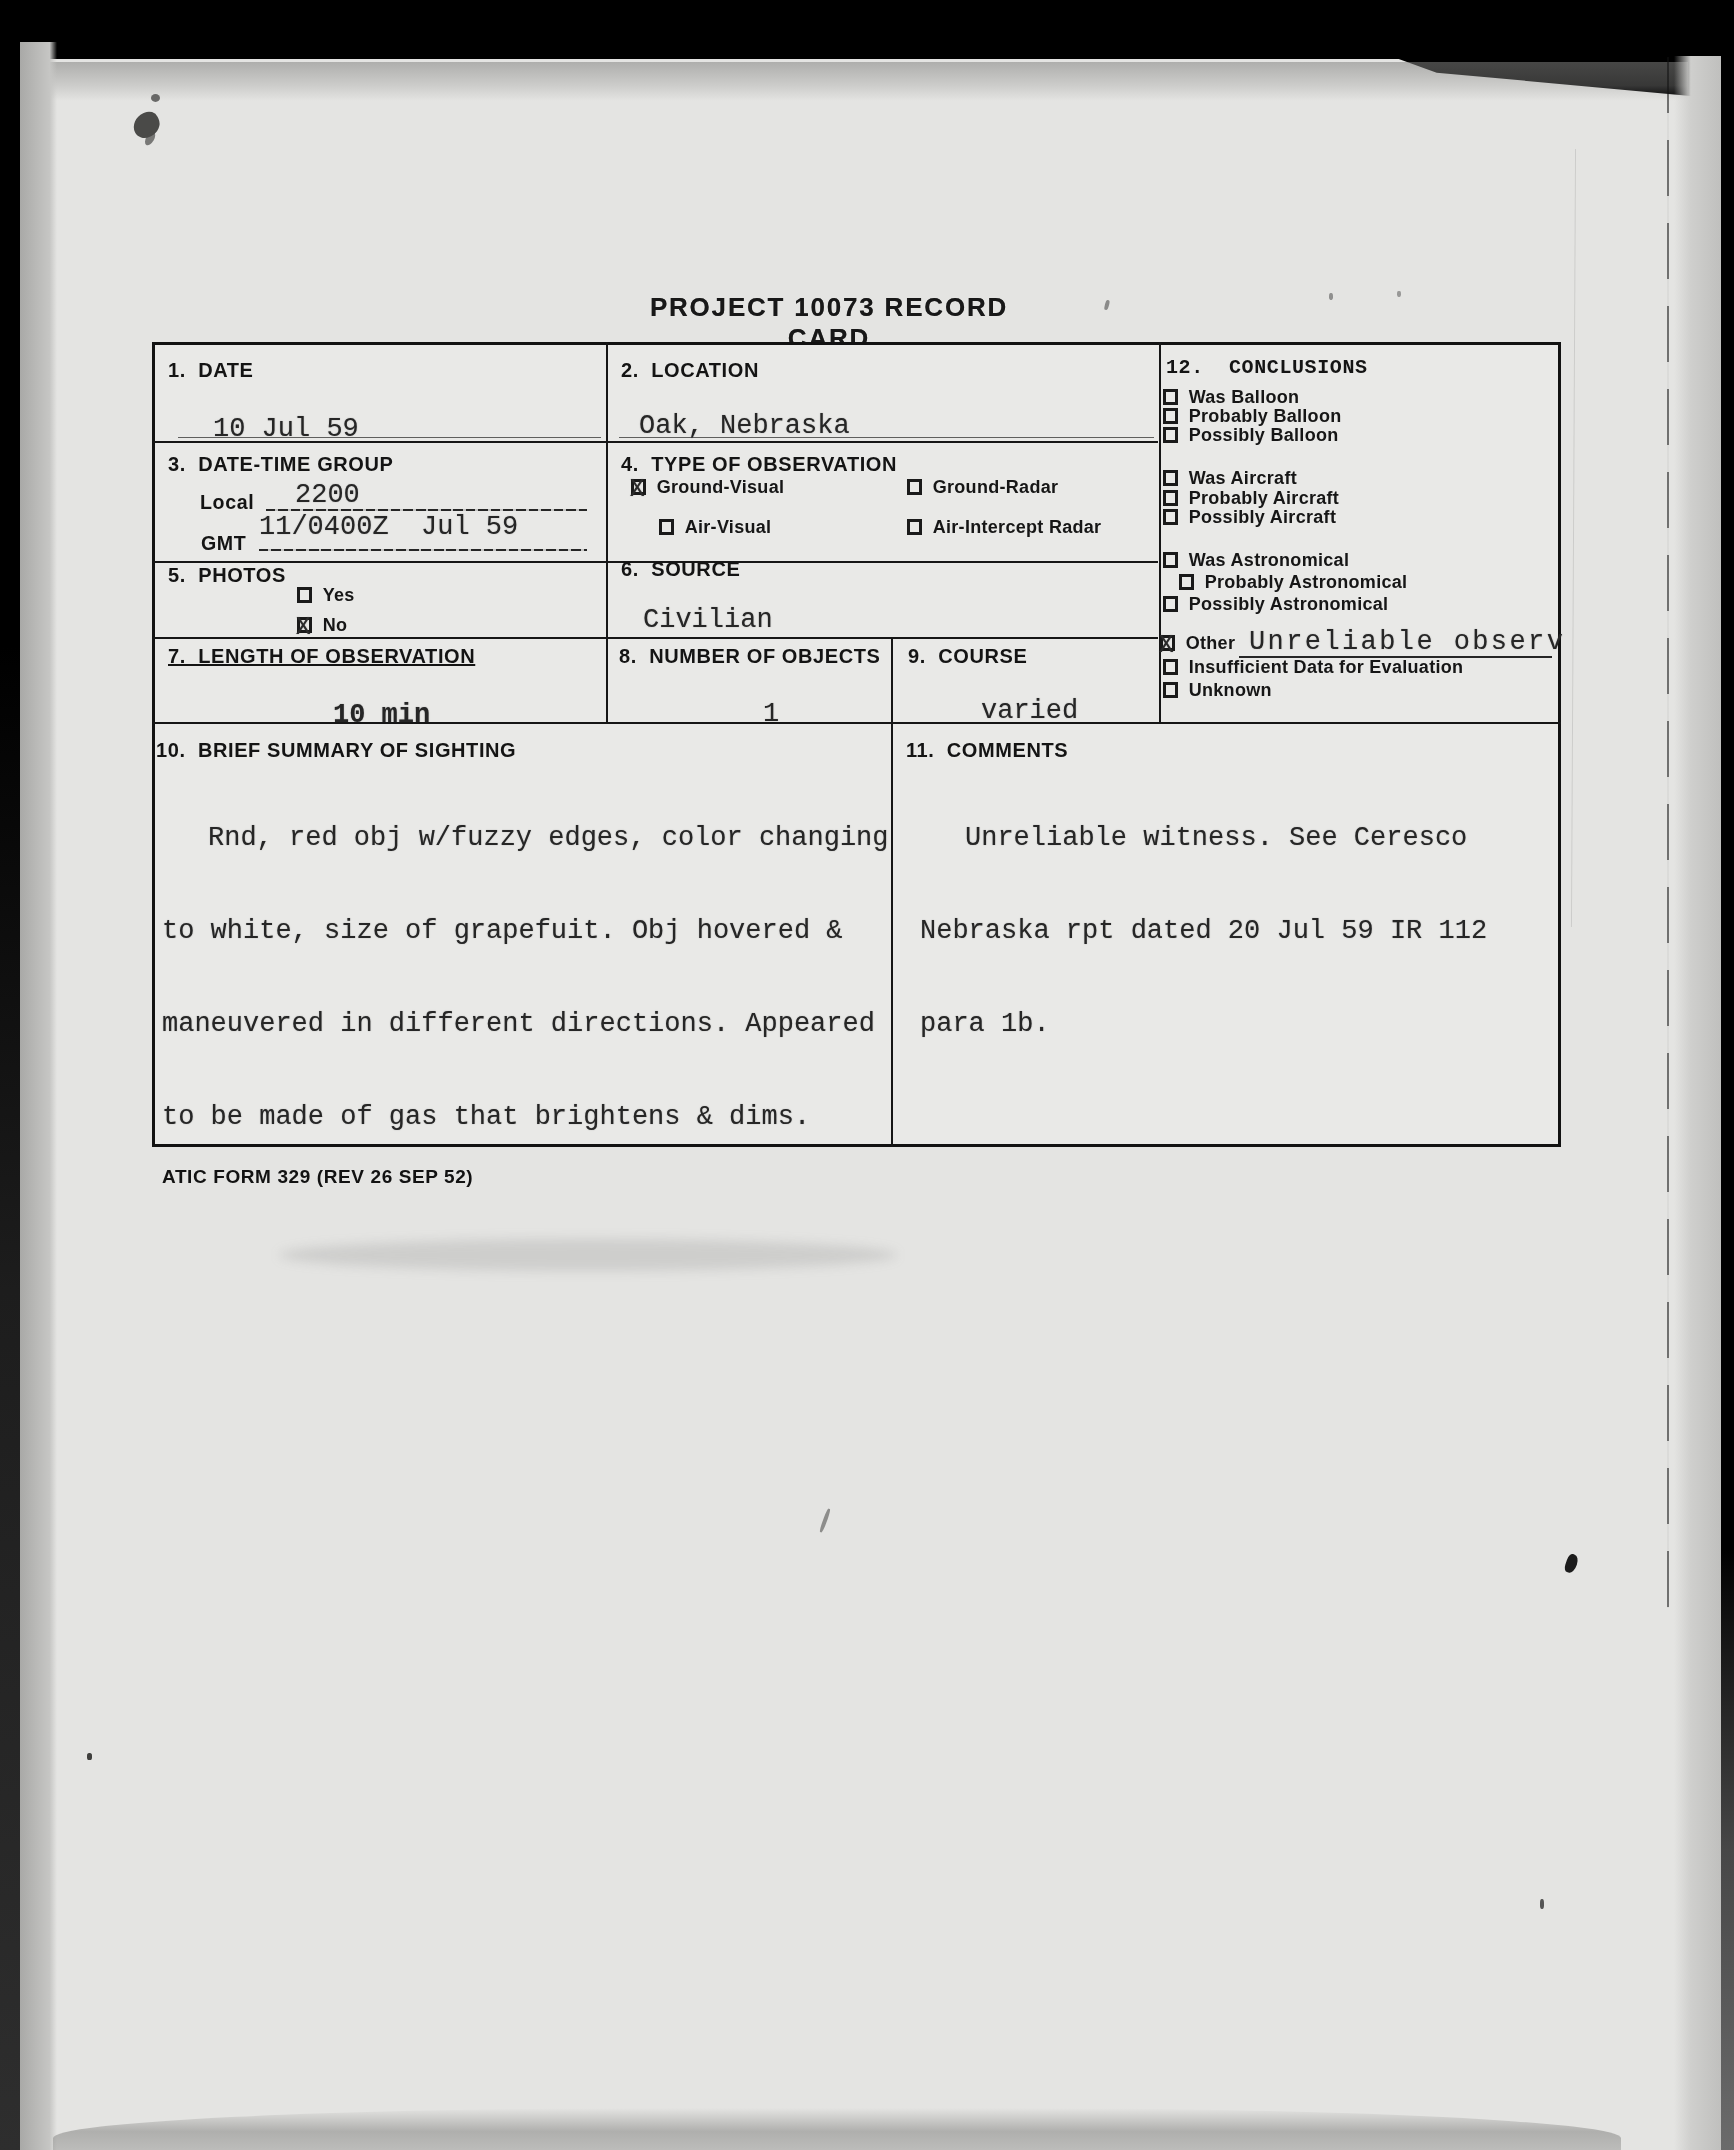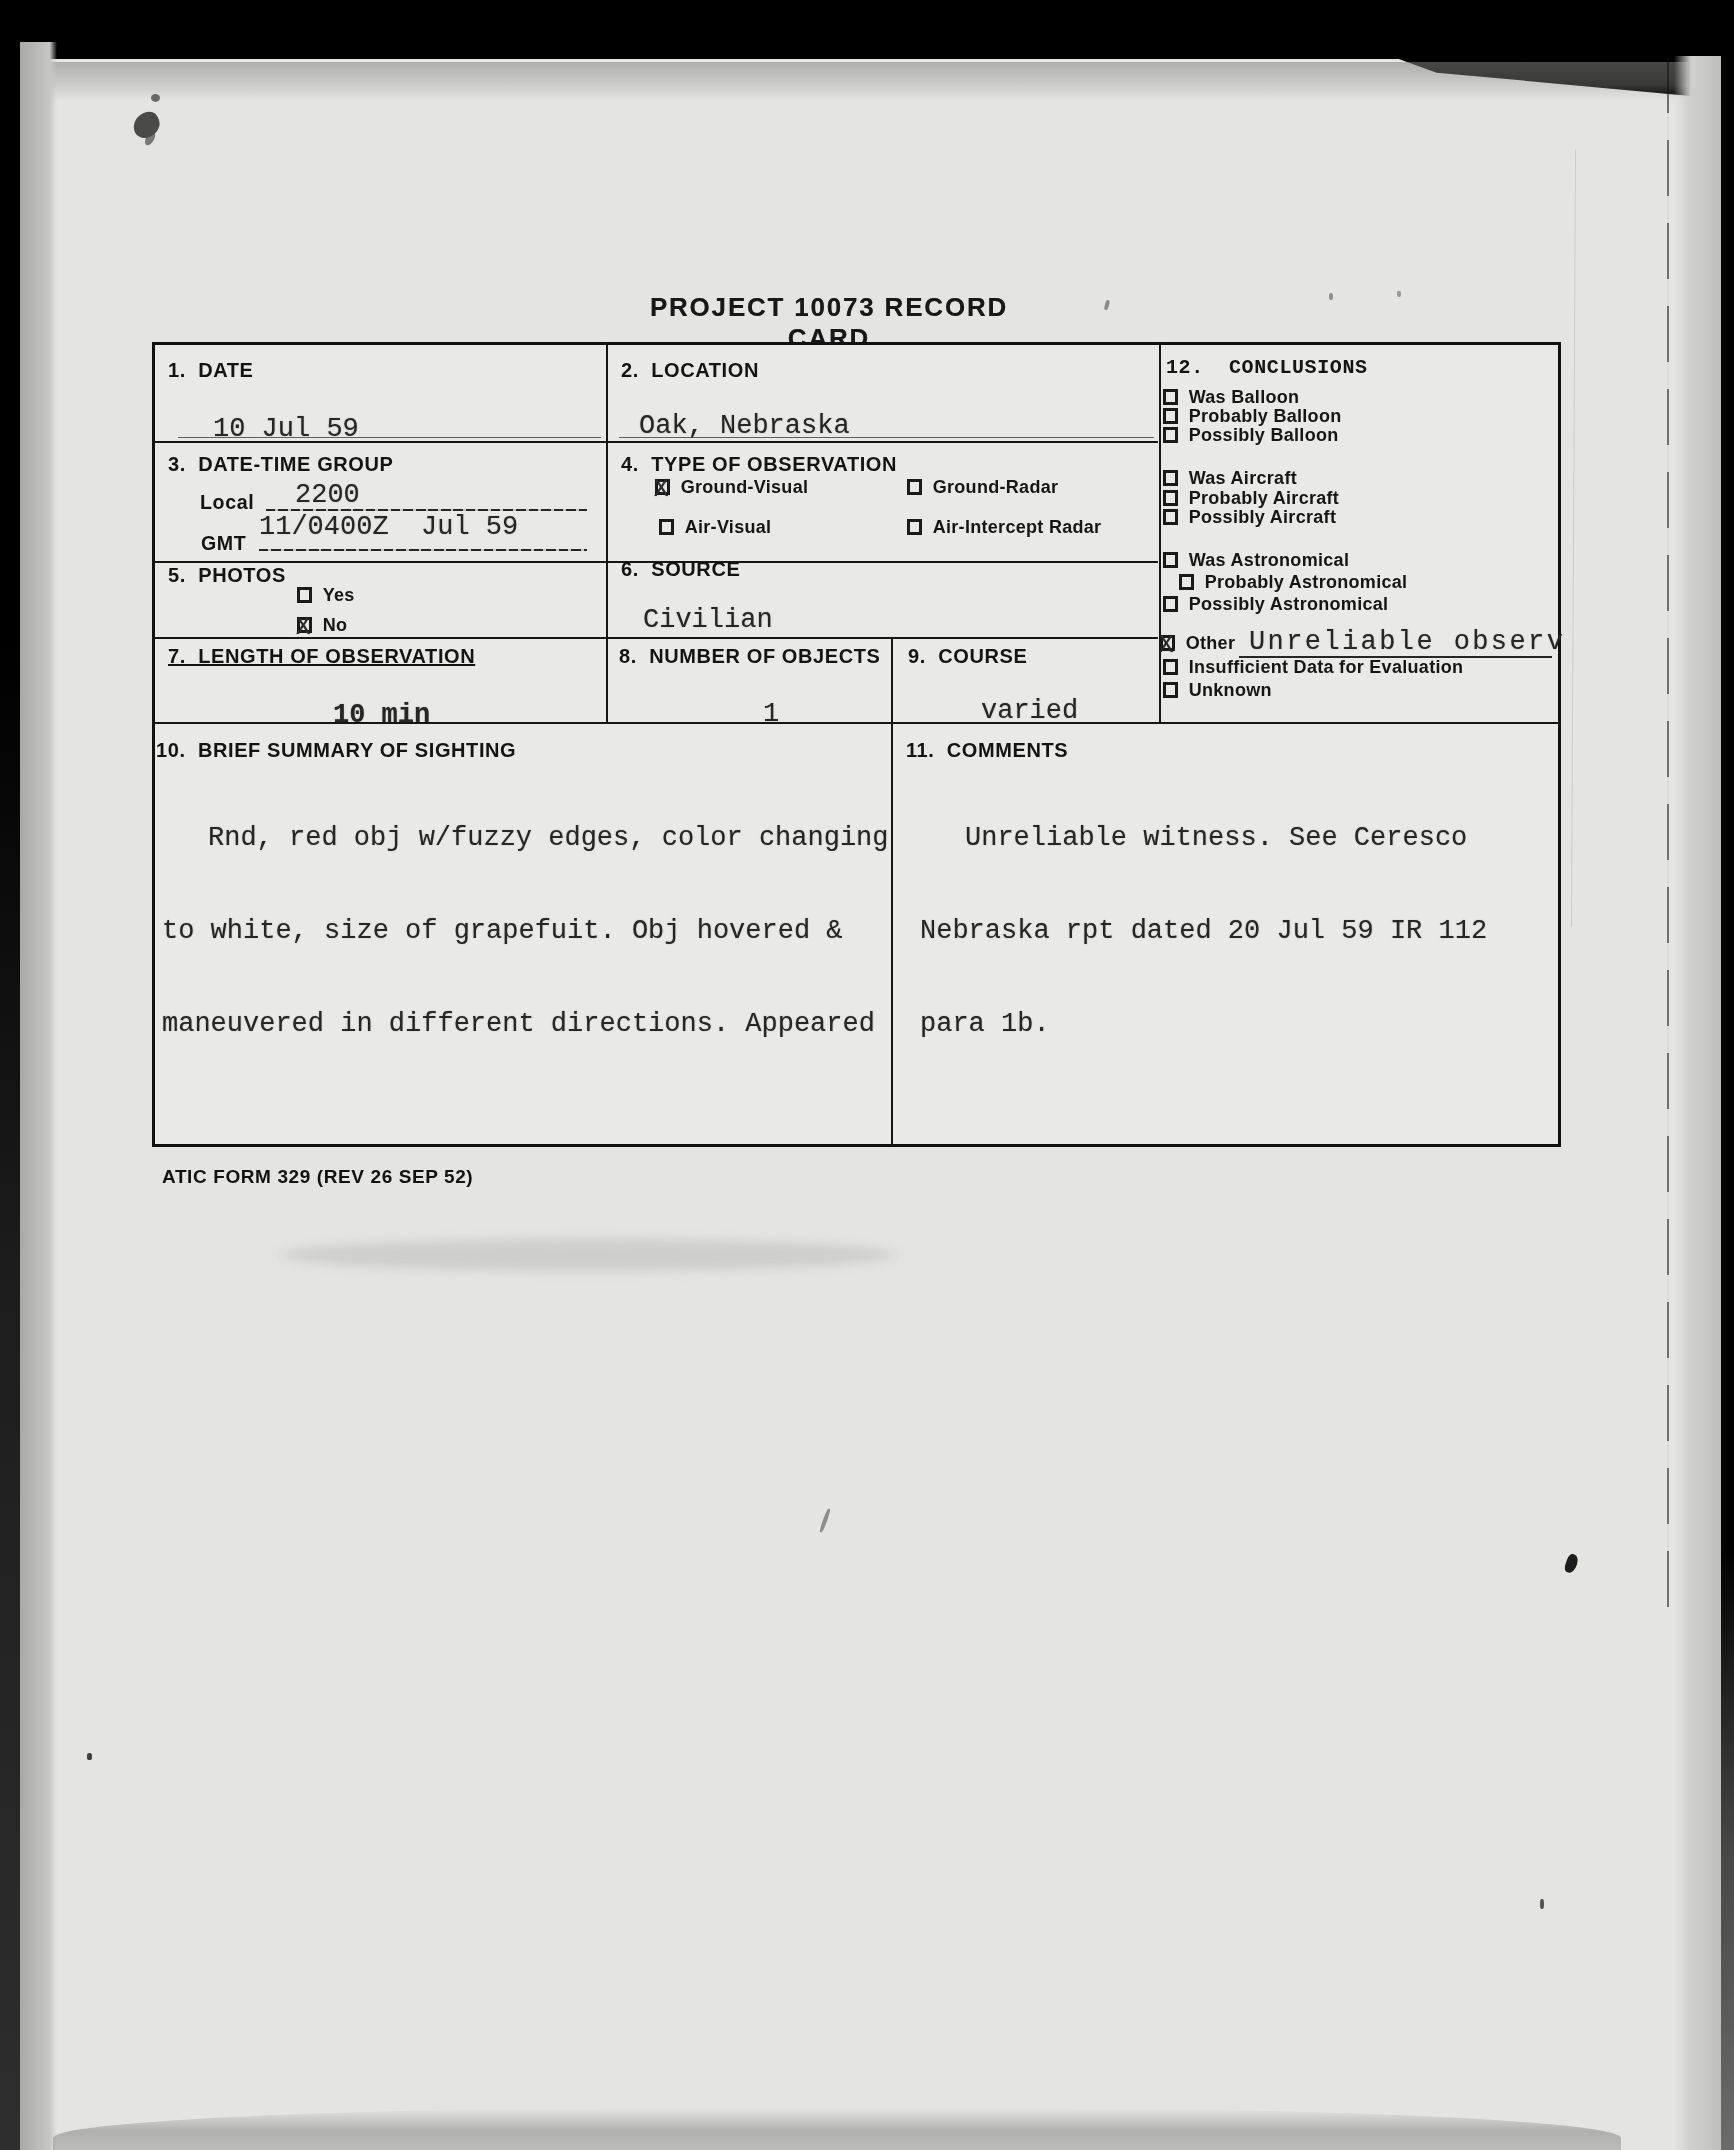--- a/index.html
+++ b/index.html
@@ -108,21 +108,21 @@
 
   <div class="abs lbl" style="left:168px;top:453px;">3.  DATE-TIME GROUP</div>
   <div class="abs lbl2" style="left:200px;top:491px;">Local</div>
   <div class="abs typ" style="left:295px;top:480px;">2200</div>
   <div class="abs dashline" style="left:266px;top:509px;width:321px;"></div>
   <div class="abs lbl2" style="left:201px;top:532px;">GMT</div>
   <div class="abs typ" style="left:259px;top:512px;">11/0400Z  Jul 59</div>
   <div class="abs dashline" style="left:259px;top:549px;width:328px;"></div>
 
   <div class="abs lbl" style="left:621px;top:453px;">4.  TYPE OF OBSERVATION</div>
-  <div class="abs row" style="left:655px;top:477px;">
+  <div class="abs row" style="left:631px;top:477px;">
     <span class="cb checked"></span>
     <span class="opt">Ground-Visual</span>
   </div>
   <div class="abs row" style="left:907px;top:477px;">
     <span class="cb"></span>
     <span class="opt">Ground-Radar</span>
   </div>
   <div class="abs row" style="left:659px;top:517px;">
     <span class="cb"></span>
     <span class="opt">Air-Visual</span>
@@ -150,20 +150,21 @@
   <div class="abs lbl" style="left:619px;top:645px;">8.  NUMBER OF OBJECTS</div>
   <div class="abs typ" style="left:763px;top:699px;">1</div>
   <div class="abs lbl" style="left:908px;top:645px;">9.  COURSE</div>
   <div class="abs typ" style="left:981px;top:696px;">varied</div>
 
   <div class="abs lbl" style="left:156px;top:739px;">10.  BRIEF SUMMARY OF SIGHTING</div>
   <div class="abs typ sm summary" style="left:162px;top:762px;width:731px;">
     <div class="indent">Rnd, red obj w/fuzzy edges, color changing</div>
     <div>to white, size of grapefuit. Obj hovered &amp;</div>
     <div>maneuvered in different directions. Appeared</div>
+    <div>to be made of gas that brightens &amp; dims.</div>
   </div>
 
   <div class="abs lbl" style="left:906px;top:739px;">11.  COMMENTS</div>
   <div class="abs typ sm summary" style="left:920px;top:762px;width:636px;">
     <div class="indent2">Unreliable witness. See Ceresco</div>
     <div>Nebraska rpt dated 20 Jul 59 IR 112</div>
     <div>para 1b.</div>
   </div>
 
   <div class="abs lbl" style="left:1166px;top:356px;font-family:Liberation Mono, monospace;">12.  CONCLUSIONS</div>

